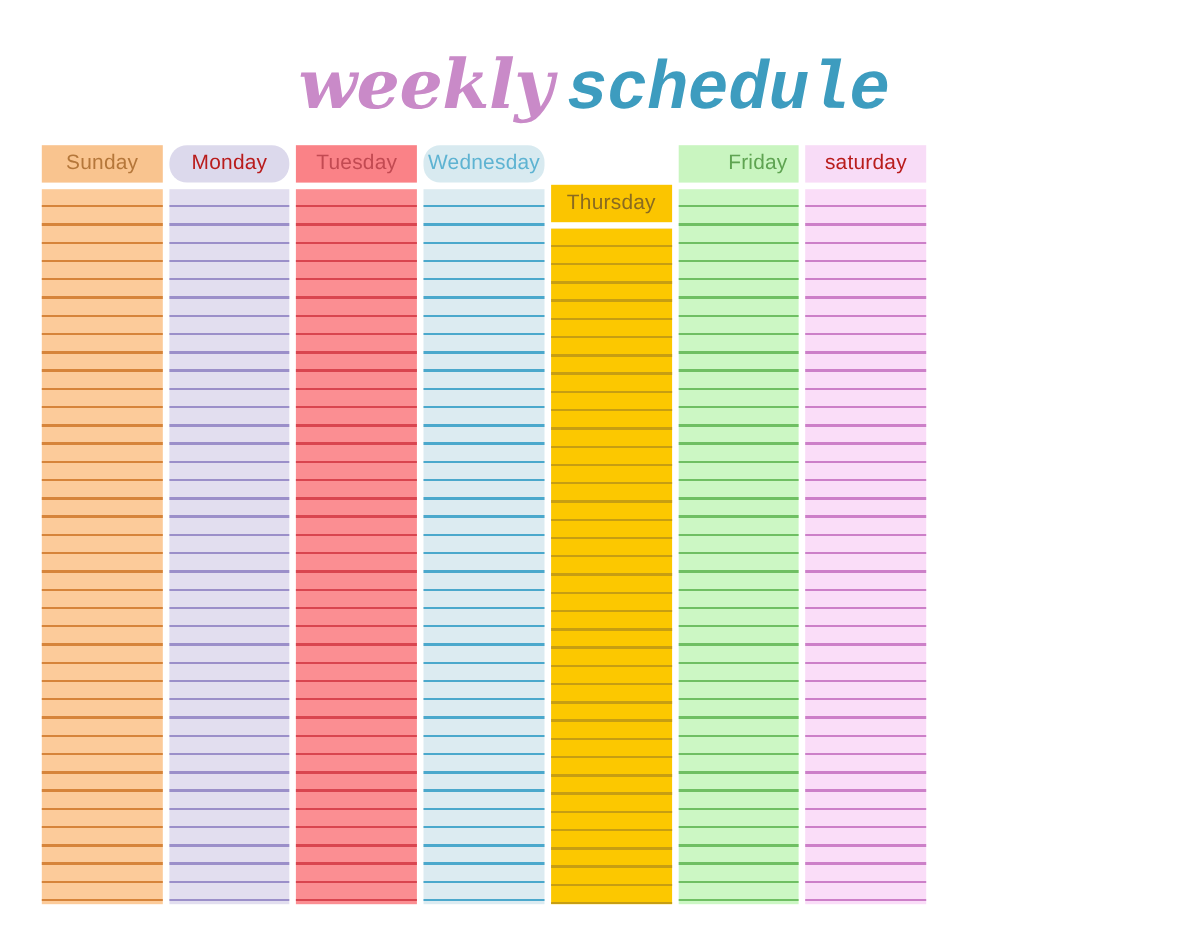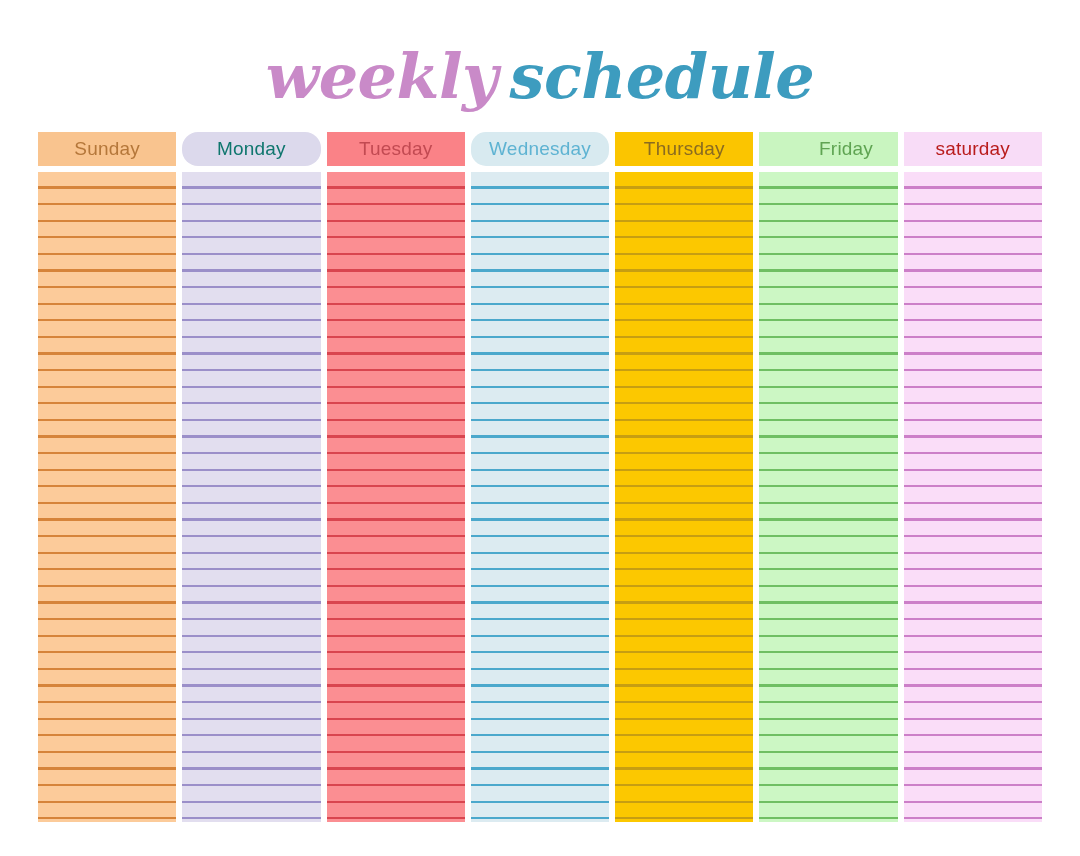--- a/index.html
+++ b/index.html
@@ -34,28 +34,28 @@
   .title {
     display: inline-block;
     font-family: "DejaVu Serif", serif;
     font-style: italic;
     font-weight: 700;
     font-size: 62px;
     line-height: 86px;
     letter-spacing: -0.5px;
   }
   .title .w-part { }
-  .title .s-part { margin-left: 12px; }
+  .title .s-part { margin-left: 12px; font-family: Liberation Mono, monospace; }
 
   
   .calendar {
     position: absolute;
     left: 38px;
     top: 132px;
-    width: 1004px;
+    width: 804px;
     height: 690px;
     display: flex;
     gap: 6px;
   }
   .day-col {
     flex: 1 1 0;
     display: flex;
     flex-direction: column;
     min-width: 0;
   }
@@ -91,36 +91,36 @@
   </div>
 
   <div class="calendar">
 
     <div class="day-col">
       <div class="day-header" style="background: rgb(249, 196, 143); color: rgb(181, 119, 58);">Sunday</div>
       <div class="day-body" style="background: repeating-linear-gradient(rgba(0, 0, 0, 0) 0px, rgba(0, 0, 0, 0) 14.4px, rgb(214, 132, 58) 14.4px, rgb(214, 132, 58) 16.6px) 0px 0px / 100% 664px rgb(252, 203, 154);"></div>
     </div>
 
     <div class="day-col">
-      <div class="day-header" style="background: rgb(220, 217, 236); color: #0f766e; border-radius: 16px;">Monday</div>
+      <div class="day-header" style="background: rgb(220, 217, 236); color: #b91c1c; border-radius: 16px;">Monday</div>
       <div class="day-body" style="background: repeating-linear-gradient(rgba(0, 0, 0, 0) 0px, rgba(0, 0, 0, 0) 14.4px, rgb(155, 143, 201) 14.4px, rgb(155, 143, 201) 16.6px) 0px 0px / 100% 664px rgb(226, 222, 239);"></div>
     </div>
 
     <div class="day-col">
       <div class="day-header" style="background: rgb(250, 130, 135); color: rgb(194, 74, 82);">Tuesday</div>
       <div class="day-body" style="background: repeating-linear-gradient(rgba(0, 0, 0, 0) 0px, rgba(0, 0, 0, 0) 14.4px, rgb(217, 69, 79) 14.4px, rgb(217, 69, 79) 16.6px) 0px 0px / 100% 664px rgb(251, 142, 146);"></div>
     </div>
 
     <div class="day-col">
       <div class="day-header" style="background: rgb(216, 234, 240); color: rgb(94, 179, 210); border-radius: 15px;">Wednesday</div>
       <div class="day-body" style="background: repeating-linear-gradient(rgba(0, 0, 0, 0) 0px, rgba(0, 0, 0, 0) 14.4px, rgb(75, 168, 204) 14.4px, rgb(75, 168, 204) 16.6px) 0px 0px / 100% 664px rgb(220, 235, 241);"></div>
     </div>
 
     <div class="day-col">
-      <div class="day-header" style="background: rgb(251, 197, 0); color: rgb(138, 107, 32);">Thursday</div>
+      <div class="day-header" style="background: rgb(251, 197, 0); color: rgb(138, 107, 32); margin-top: 36px;">Thursday</div>
       <div class="day-body" style="background: repeating-linear-gradient(rgba(0, 0, 0, 0) 0px, rgba(0, 0, 0, 0) 14.4px, rgb(199, 158, 18) 14.4px, rgb(199, 158, 18) 16.6px) 0px 0px / 100% 664px rgb(252, 200, 0);"></div>
     </div>
 
     <div class="day-col">
       <div class="day-header" style="background: rgb(201, 245, 192); color: rgb(95, 164, 82); padding-left: 35px;">Friday</div>
       <div class="day-body" style="background: repeating-linear-gradient(rgba(0, 0, 0, 0) 0px, rgba(0, 0, 0, 0) 14.4px, rgb(111, 191, 99) 14.4px, rgb(111, 191, 99) 16.6px) 0px 0px / 100% 664px rgb(204, 247, 196);"></div>
     </div>
 
     <div class="day-col">
       <div class="day-header" style="background: rgb(248, 220, 247); color: #b91c1c;">saturday</div>

